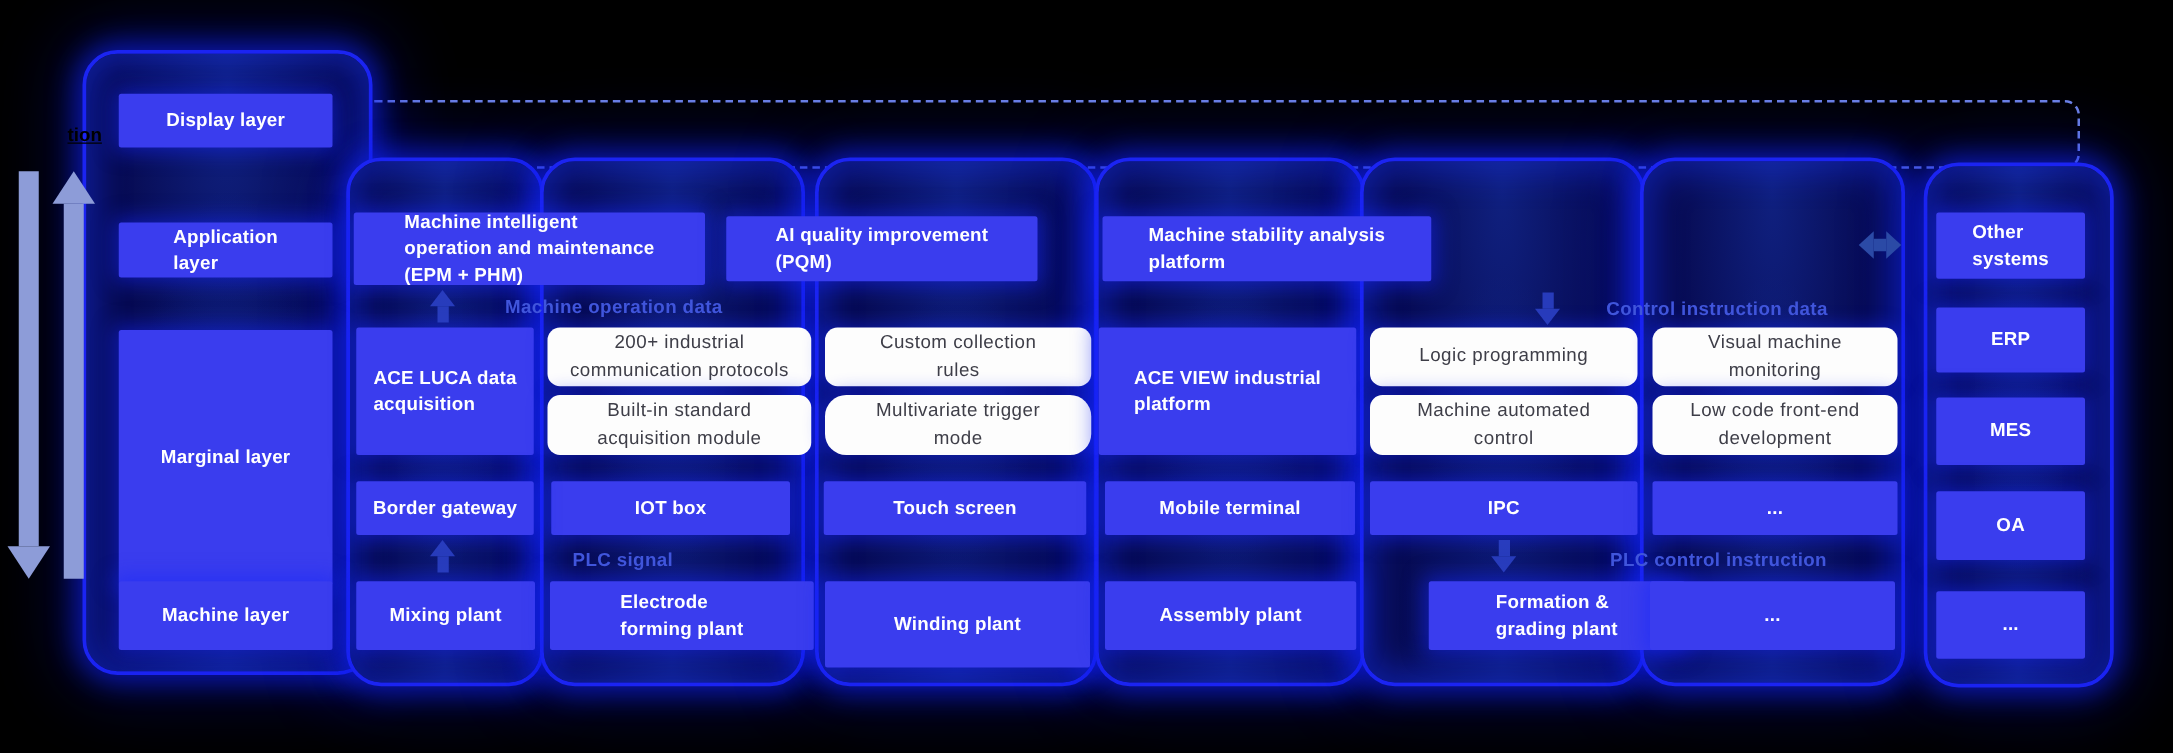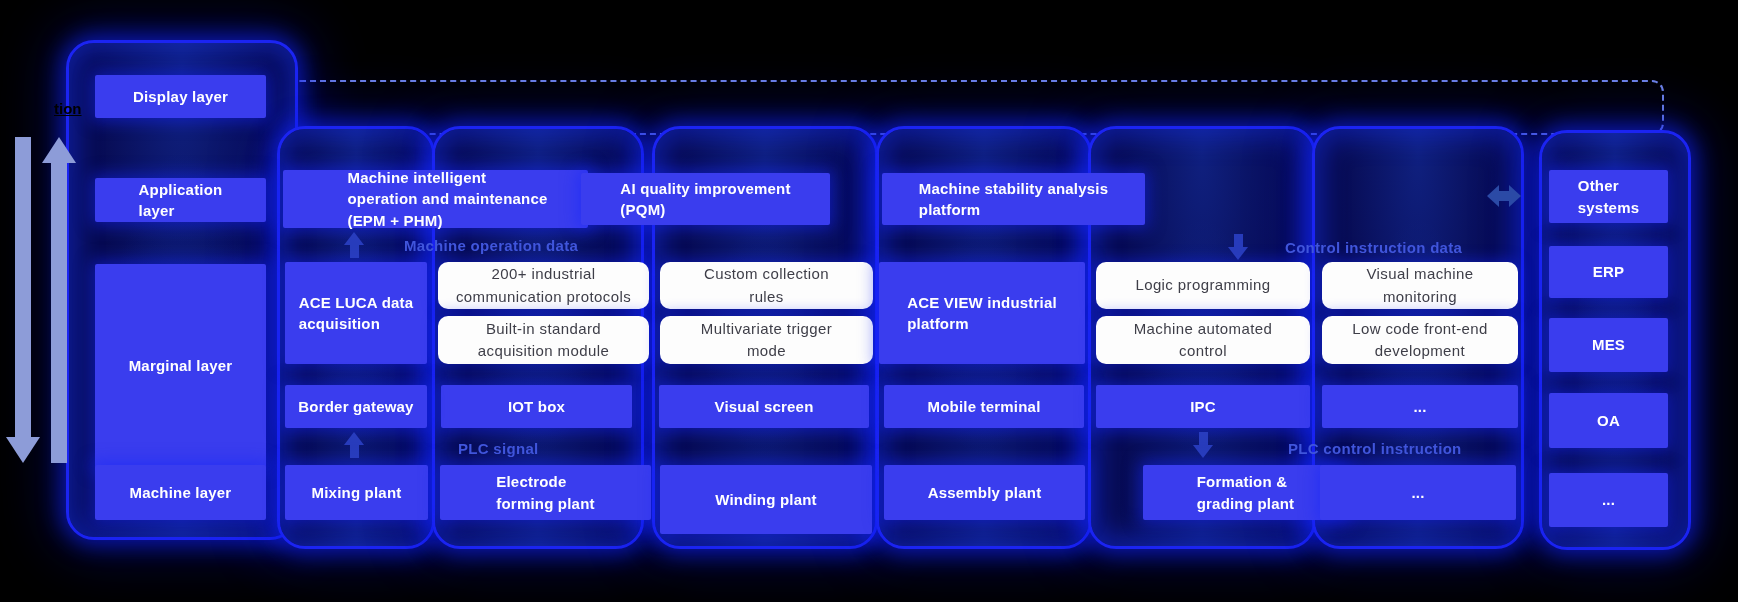--- a/index.html
+++ b/index.html
@@ -69,21 +69,21 @@
     <div class="head-up"></div>
       <div class="body"></div>
   </div>
 
   <div class="box" style="left:95px;top:75px;width:171px;height:43px;">Display layer</div>
   <div class="box" style="left:95px;top:178px;width:171px;height:44px;">Application
 layer</div>
   <div class="box" style="left:95px;top:264px;width:171px;height:204px;">Marginal layer</div>
   <div class="box" style="left:95px;top:465px;width:171px;height:55px;">Machine layer</div>
 
-  <div class="box" style="left:283px;top:170px;width:281px;height:58px;padding-left:24px;">Machine intelligent
+  <div class="box" style="left:283px;top:170px;width:281px;height:58px;">Machine intelligent
 operation and maintenance
 (EPM + PHM)</div>
   <div class="box" style="left:581px;top:173px;width:249px;height:52px;">AI quality improvement
 (PQM)</div>
   <div class="box" style="left:882px;top:173px;width:263px;height:52px;">Machine stability analysis
 platform</div>
   <div class="box" style="left:1549px;top:170px;width:119px;height:53px;">Other
 systems</div>
 
   <div class="darrow" style="left:1487px;top:185px;width:34px;height:22px;">
@@ -104,35 +104,35 @@
   <div class="flow-label" style="left:1285px;top:239px;">Control instruction data</div>
 
   <div class="box" style="left:285px;top:262px;width:142px;height:102px;">ACE LUCA data
 acquisition</div>
   <div class="pill" style="left:438px;top:262px;width:211px;height:47px;">200+ industrial
 communication protocols</div>
   <div class="pill" style="left:438px;top:316px;width:211px;height:48px;">Built-in standard
 acquisition module</div>
   <div class="pill" style="left:660px;top:262px;width:213px;height:47px;">Custom collection
 rules</div>
-  <div class="pill" style="left:660px;top:316px;width:213px;height:48px;">Multivariate trigger
+  <div class="pill" style="left:660px;top:316px;width:213px;height:48px;border-radius:17px;">Multivariate trigger
 mode</div>
   <div class="box" style="left:879px;top:262px;width:206px;height:102px;">ACE VIEW industrial
 platform</div>
   <div class="pill" style="left:1096px;top:262px;width:214px;height:47px;">Logic programming</div>
   <div class="pill" style="left:1096px;top:316px;width:214px;height:48px;">Machine automated
 control</div>
   <div class="pill" style="left:1322px;top:262px;width:196px;height:47px;">Visual machine
 monitoring</div>
   <div class="pill" style="left:1322px;top:316px;width:196px;height:48px;">Low code front-end
 development</div>
 
   <div class="box" style="left:441px;top:385px;width:191px;height:43px;">IOT box</div>
   <div class="box" style="left:285px;top:385px;width:142px;height:43px;">Border gateway</div>
-  <div class="box" style="left:659px;top:385px;width:210px;height:43px;">Visual screen</div>
+  <div class="box" style="left:659px;top:385px;width:210px;height:43px;">Touch screen</div>
   <div class="box" style="left:884px;top:385px;width:200px;height:43px;">Mobile terminal</div>
   <div class="box" style="left:1096px;top:385px;width:214px;height:43px;">IPC</div>
   <div class="box" style="left:1322px;top:385px;width:196px;height:43px;">...</div>
 
   <div class="box" style="left:1549px;top:246px;width:119px;height:52px;">ERP</div>
   <div class="box" style="left:1549px;top:318px;width:119px;height:54px;">MES</div>
   <div class="box" style="left:1549px;top:393px;width:119px;height:55px;">OA</div>
   <div class="box" style="left:1549px;top:473px;width:119px;height:54px;">...</div>
 
   <div class="sarrow" style="left:344px;top:432px;height:26px;width:20px;">

